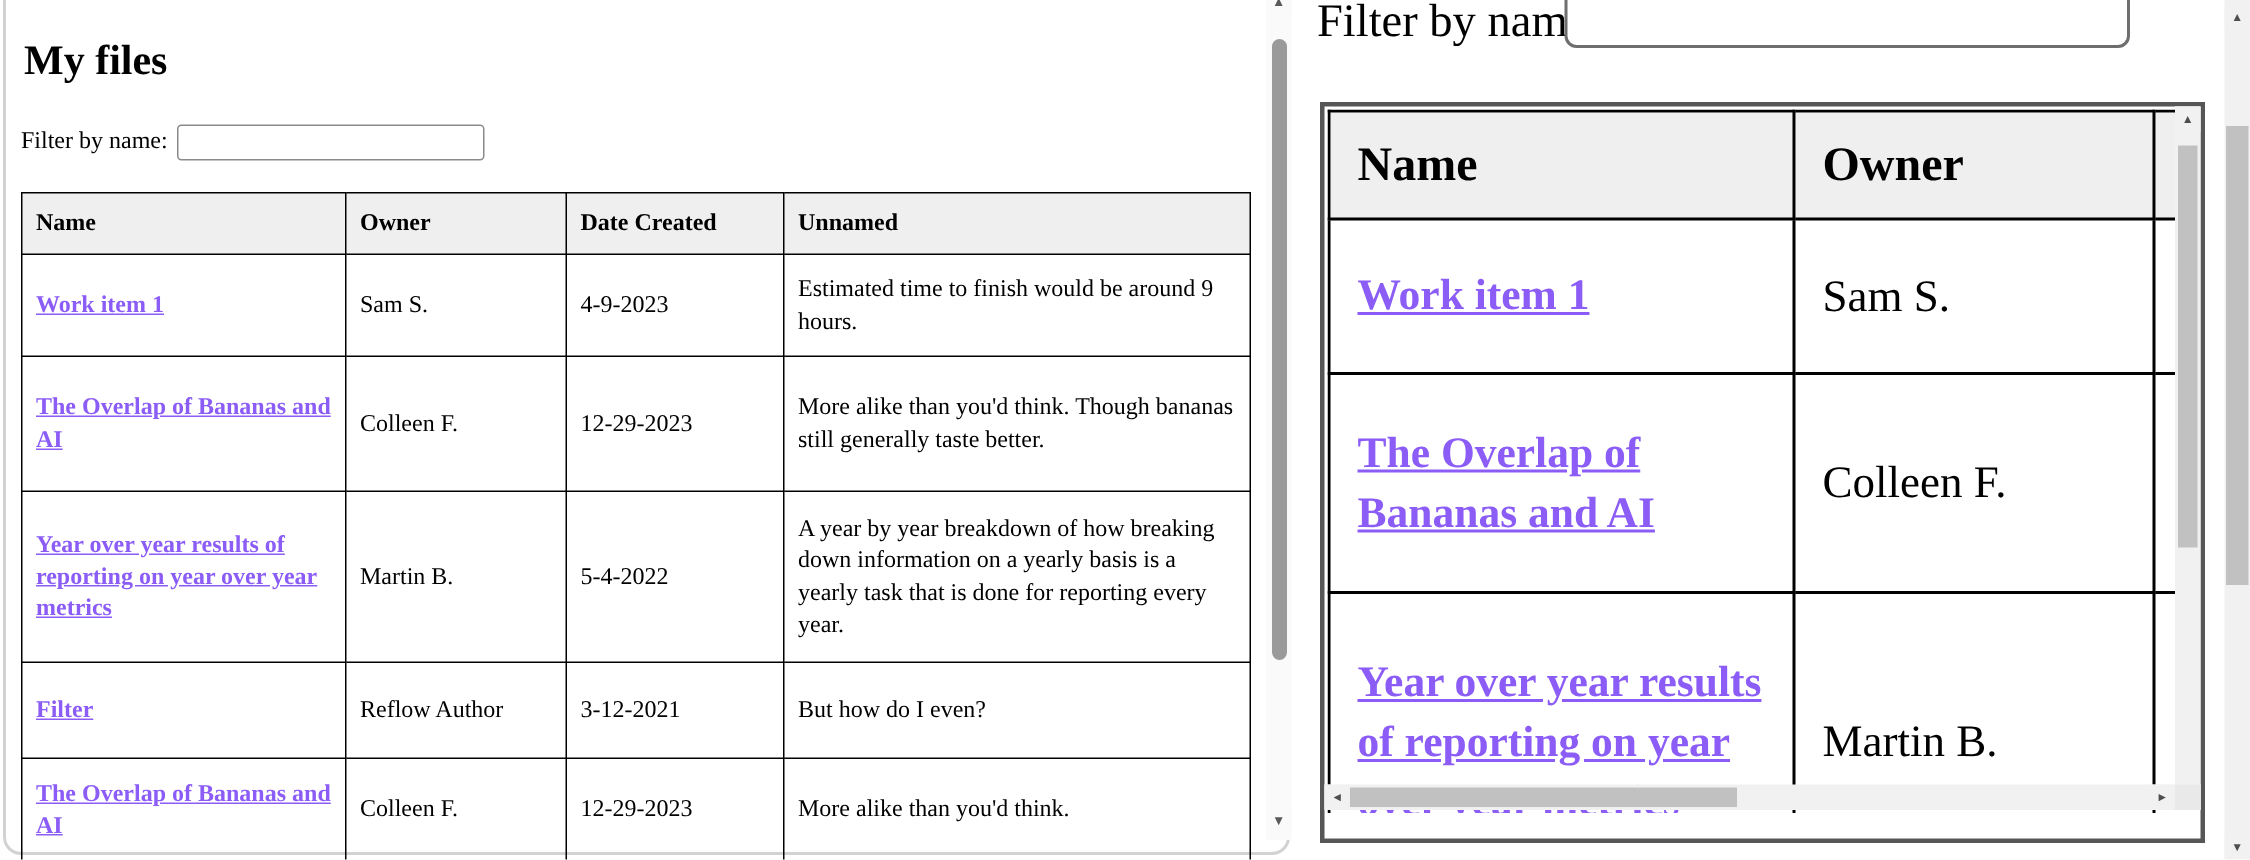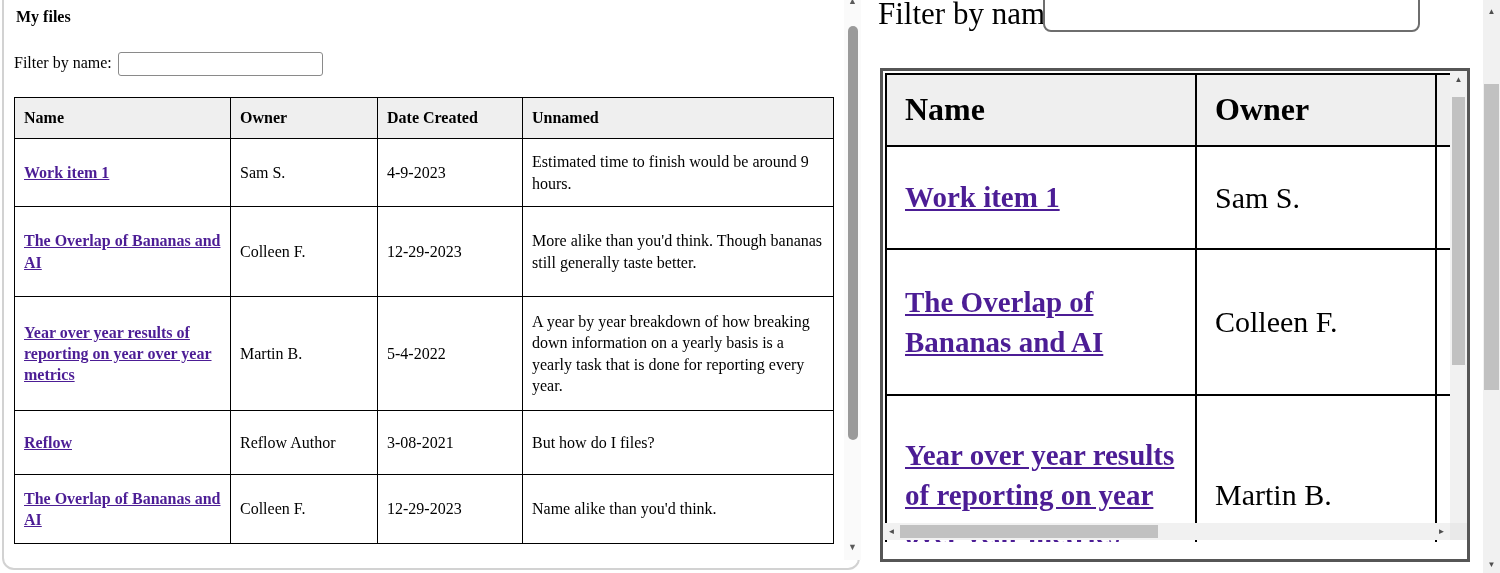--- a/index.html
+++ b/index.html
@@ -5,34 +5,34 @@
   * { box-sizing: border-box; margin: 0; padding: 0; }
   html, body { width: 1500px; height: 573px; overflow: hidden; }
   body { position: relative; background: #fff; font-family: "Liberation Serif", serif; color: #000; }
 
   
   .card {
     position: absolute; left: 2px; top: -12px; width: 858px; height: 582px;
     background: #fff; border: 2px solid #d2d2d2; border-radius: 12px;
   }
   .card-content { position: absolute; left: 10px; top: 12px; right: 24px; }
-  .page-title { font-size: 16px; font-weight: bold; margin: 6px 0 0 2px; }
+  .page-title { font-size: 28px; font-weight: bold; margin: 23px 0 0 2px; }
   .filter-row { margin-top: 26px; font-size: 16px; }
   .filter-input {
     width: 205px; height: 24px; margin-left: 6px; vertical-align: middle;
     border: 1px solid #8a8a8a; border-radius: 3px; font-size: 15px; padding: 0 4px;
     font-family: "Liberation Serif", serif;
   }
   table.main {
     margin-top: 21px; border-collapse: collapse; table-layout: fixed;
     width: 819px; font-size: 16px; line-height: 1.32;
   }
   table.main th, table.main td { border: 1px solid #000; padding: 8px 9px; vertical-align: middle; text-align: left; }
   table.main th { background: #efefef; font-weight: bold; }
-  a.file-link { color: #4c1d95; font-weight: bold; }
+  a.file-link { color: #8b5cf6; font-weight: bold; }
 
   
   .card-sb { position: absolute; left: 840px; top: 0; width: 17px; height: 570px; background: #fafafa; }
   .card-sb-thumb { position: absolute; left: 4px; top: 36px; width: 10px; height: 414px; background: #9a9a9a; border-radius: 5px; }
   .card-sb-btn { position: absolute; left: 0; width: 17px; height: 16px; display: flex; align-items: center; justify-content: center; font-size: 9px; color: #5a5a5a; background: #fafafa; }
   .card-sb-btn.up { top: 3px; }
   .card-sb-btn.down { top: 549px; }
 
   
   .zoom-pane { position: absolute; left: 862px; top: 0; width: 621px; height: 573px; background: #fff; overflow: hidden; }
@@ -102,30 +102,30 @@
         <td>12-29-2023</td>
         <td>More alike than you'd think. Though bananas still generally taste better.</td>
       </tr>
       <tr style="height:114px">
         <td><a href="#" class="file-link">Year over year results of reporting on year over year metrics</a></td>
         <td>Martin B.</td>
         <td>5-4-2022</td>
         <td>A year by year breakdown of how breaking down information on a yearly basis is a yearly task that is done for reporting every year.</td>
       </tr>
       <tr style="height:64px">
-        <td><a href="#" class="file-link">Reflow</a></td>
+        <td><a href="#" class="file-link">Filter</a></td>
         <td>Reflow Author</td>
-        <td>3-08-2021</td>
-        <td>But how do I files?</td>
+        <td>3-12-2021</td>
+        <td>But how do I even?</td>
       </tr>
       <tr style="height:69px">
         <td><a href="#" class="file-link">The Overlap of Bananas and AI</a></td>
         <td>Colleen F.</td>
         <td>12-29-2023</td>
-        <td>Name alike than you'd think.</td>
+        <td>More alike than you'd think.</td>
       </tr>
     </tbody>
       </table>
   </div>
 
   <div class="card-sb">
     <div class="card-sb-btn up">▲</div>
     <div class="card-sb-thumb"></div>
     <div class="card-sb-btn down">▼</div>
   </div>

